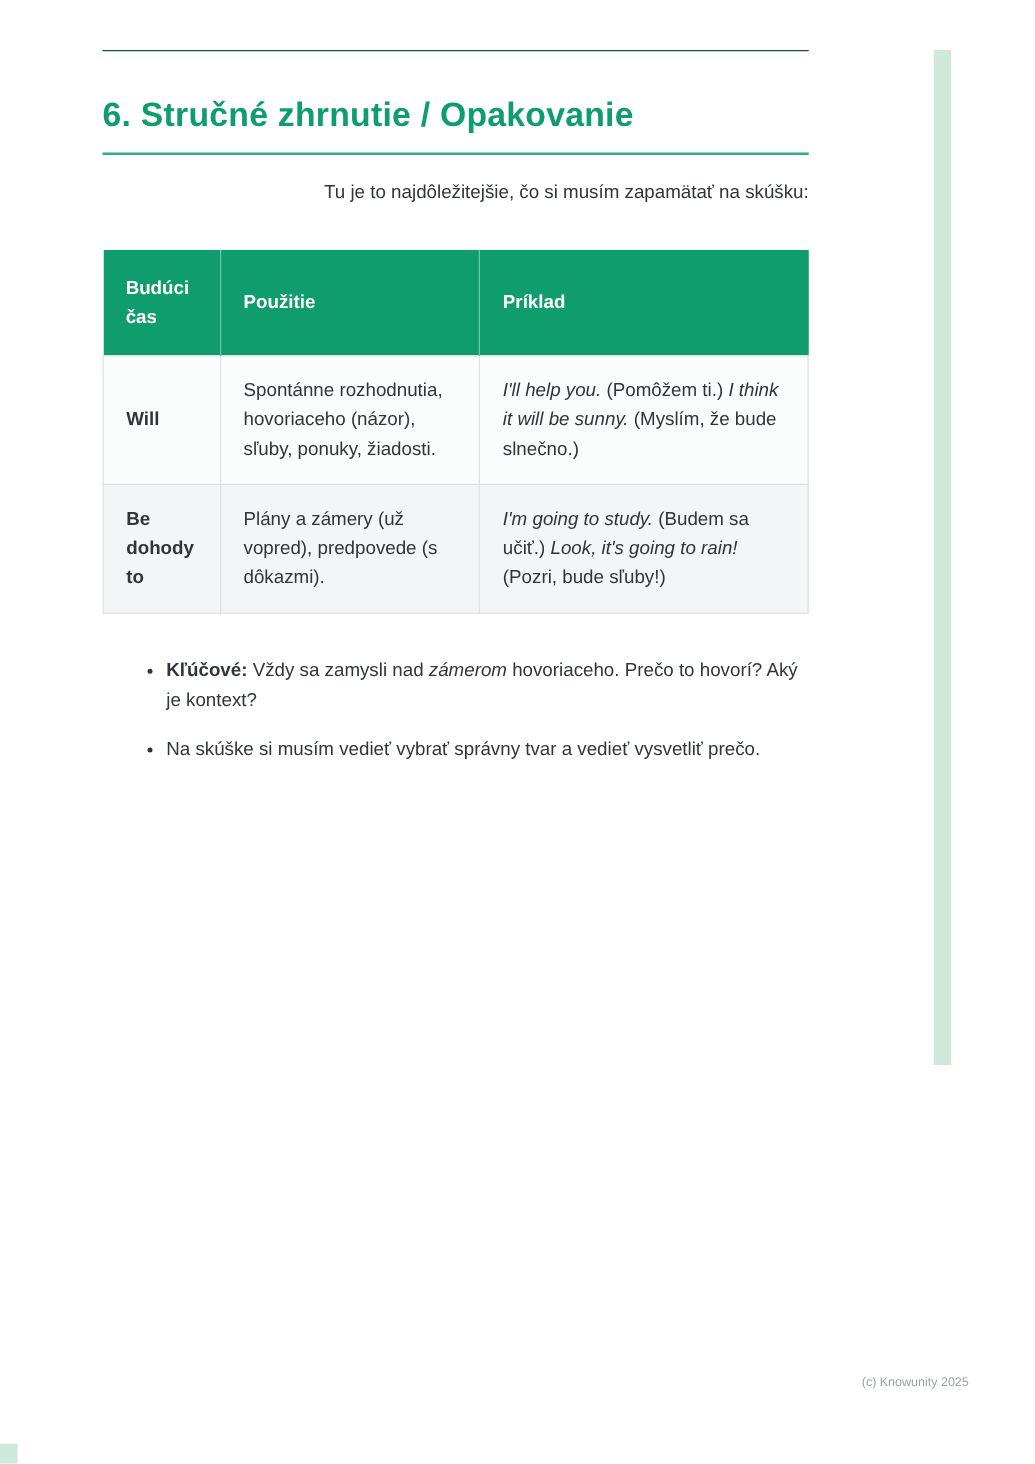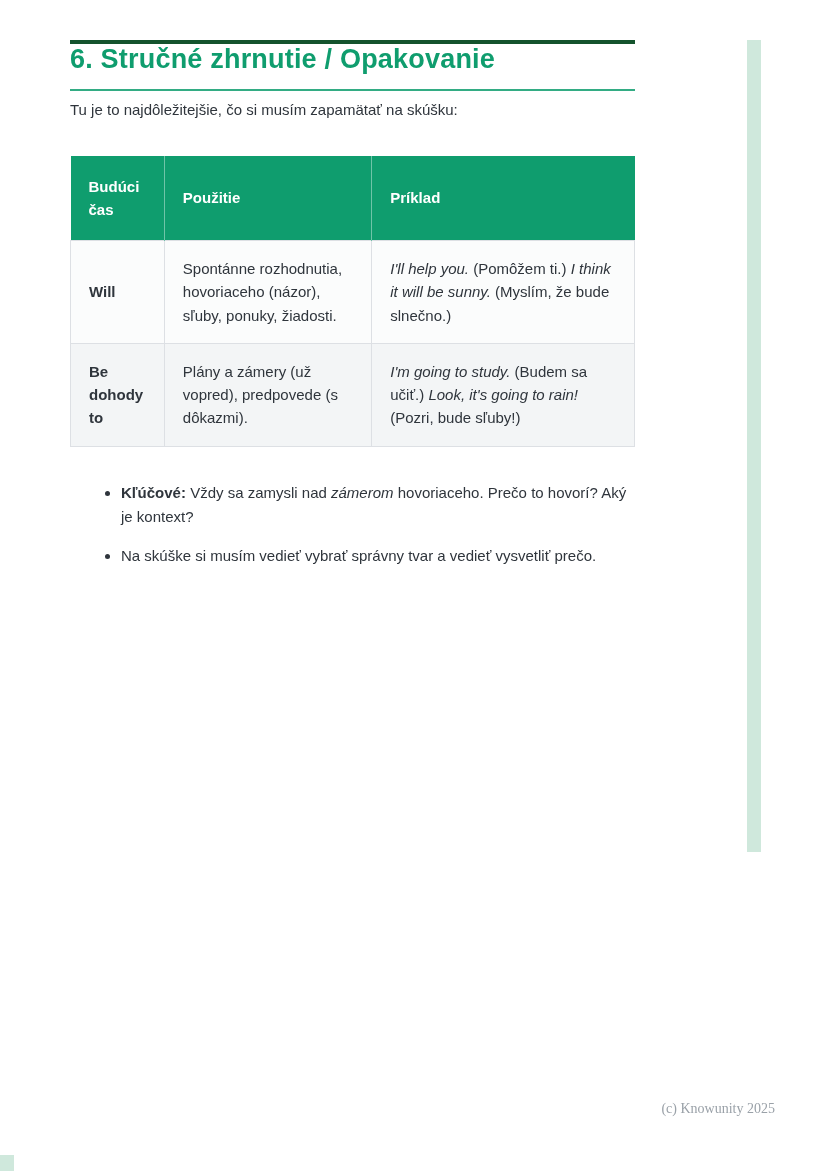--- a/index.html
+++ b/index.html
@@ -22,43 +22,45 @@
   }
   .corner-square {
     position: absolute;
     left: 0; bottom: 0;
     width: 14px; height: 16px;
     background: var(--mint, #cfe8dc);
   }
 
   .content {
     position: absolute;
-    left: 70px; top: 40px;
+    left: 82px; top: 40px;
     width: 565px;
-    border-top: 4px solid #14532d;
+    border-top: 1px solid #14532d;
+    padding-top: 36px;
   }
 
   .title {
     color: var(--accent, #0f9d6e);
     font-size: 27px;
     font-weight: 700;
     letter-spacing: 0.2px;
     line-height: 1.15;
   }
   .title-rule {
     height: 2px;
     background: var(--accent, #0f9d6e);
     margin-top: 14px;
     opacity: 0.85;
   }
   .intro {
-    margin-top: 8px;
+    margin-top: 19px;
     font-size: 15px;
     line-height: 1.5;
     color: #2f353c;
+    text-align: right;
   }
 
   table.summary-table {
     margin-top: 34px;
     width: 100%;
     border-collapse: collapse;
     table-layout: fixed;
   }
   .summary-table th, .summary-table td {
     text-align: left;
@@ -93,23 +95,22 @@
     margin-bottom: 15px;
     margin-left: 29px;
   }
 
   .it { font-style: italic; }
   .bd { font-weight: 700; }
 
   .footer {
     position: absolute;
     right: 53px; top: 1101px;
-    font-size: 14px;
+    font-size: 10px;
     color: #9aa1a8;
-    font-family: Liberation Serif, serif;
   }
 </style>
 </head>
 <body>
 
 <div class="page">
   <div class="side-stripe"></div>
   <div class="corner-square"></div>
 
   <div class="content">

